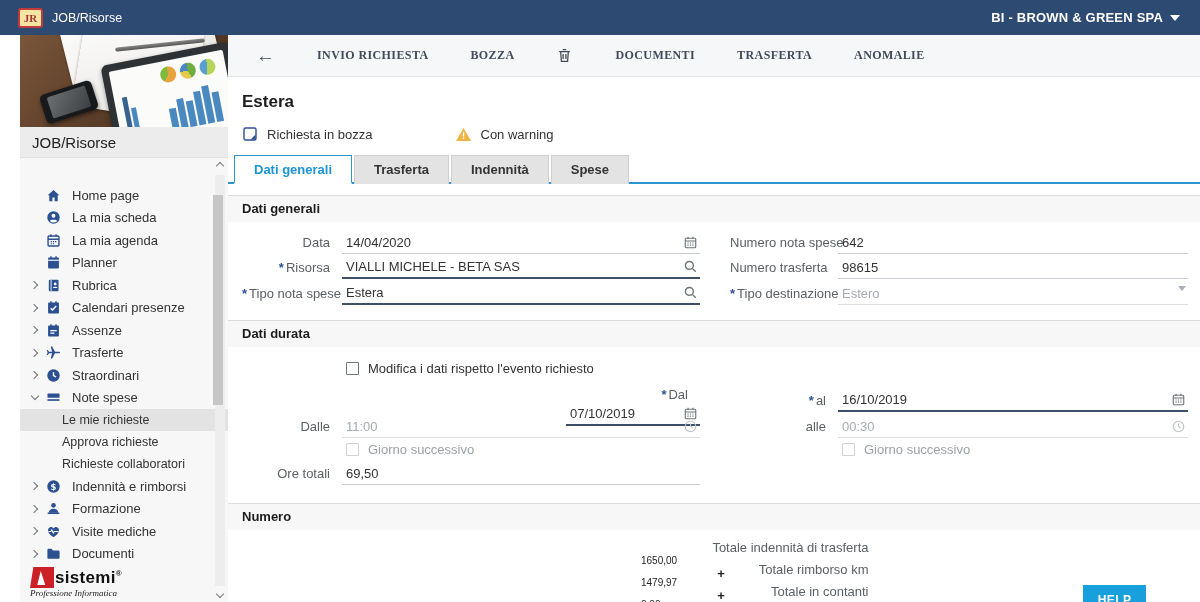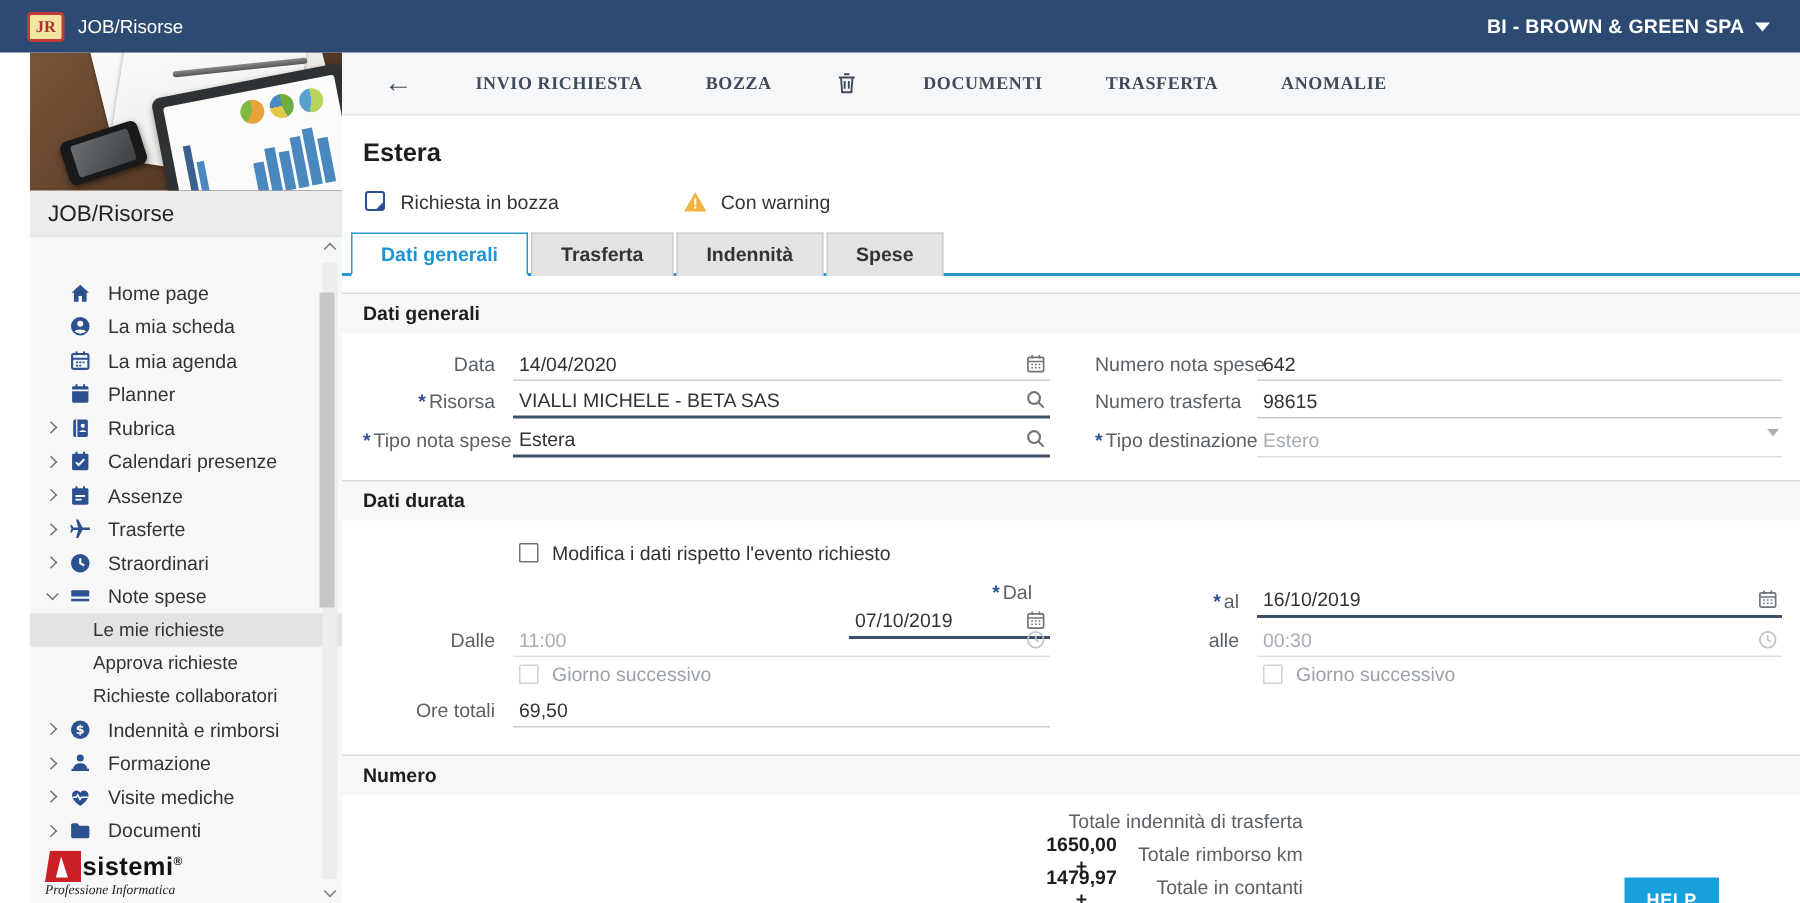--- a/index.html
+++ b/index.html
@@ -120,21 +120,21 @@
   .ddcaret { width:0; height:0; border-left:4px solid transparent; border-right:4px solid transparent;
              border-top:5px solid #aab0b5; margin-bottom:2px; }
   .cbrow { display:flex; align-items:center; gap:9px; }
   .cb { width:13px; height:13px; border:1.5px solid #6f7479; border-radius:1px; background:#fff; flex:none; cursor:pointer; }
   .cb.dis { border-color:#d0d3d6; cursor:default; }
   .cblabel { font-size:13px; color:#333; }
   .cblabel.dim { color:#9ba1a7; }
 
   .trow { display:flex; align-items:center; height:22px; padding-left:14px;flex-direction:column; }
   .tlabel { width:295px; text-align:right; font-size:13px; color:#5b6065; }
-  .tvalue { width:160px; text-align:center; font-size:13px; font-weight:bold; color:#1d1d1d; }
+  .tvalue { width:160px; text-align:left; font-size:10px; font-weight:normal; color:#1d1d1d; }
   .topr { width:30px; text-align:center; font-size:13px; font-weight:bold; color:#1d1d1d; }
 
   .helpbtn { position:absolute; left:1083px; top:585px; width:63px; height:30px; background:#18a0dc; color:#fff;
              border:none; font-size:12px; font-weight:bold; letter-spacing:.4px; cursor:pointer;
              font-family:"Liberation Sans",sans-serif; z-index:40; }
 </style>
 </head>
 <body>
 
 <div class="hdr">

